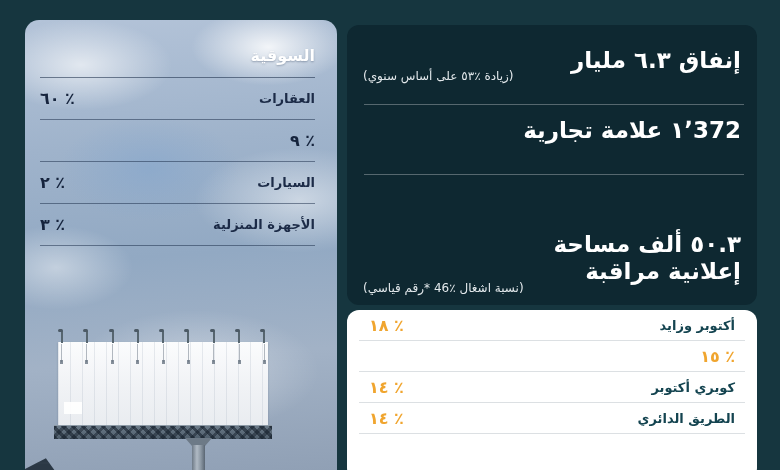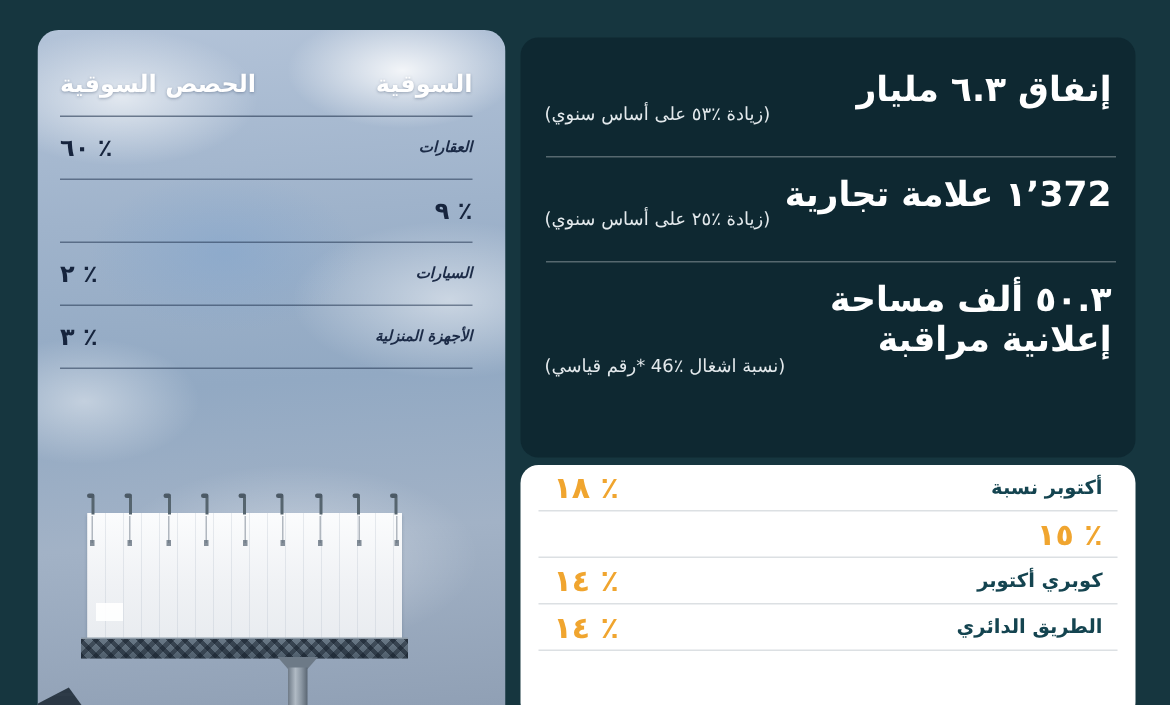--- a/index.html
+++ b/index.html
@@ -45,42 +45,42 @@
     clip-path:polygon(0 42%,58% 12%,100% 70%,100% 100%,0 100%);}
   .bb-corner::after{content:"";position:absolute;left:4px;top:8px;width:26px;height:2px;background:#47556322;}
 
   
   .photo-table{position:absolute;left:0;top:0;right:0;direction:rtl;padding:0 22px 0 15px;}
   .pt-head{display:flex;justify-content:space-between;align-items:flex-end;
     padding:26px 0 12px;border-bottom:1px solid rgba(22,40,68,.55);}
   .pt-head span{color:#ffffff;font-size:16px;font-weight:700;text-shadow:0 1px 2px rgba(30,50,80,.35);}
   .pt-row{display:flex;justify-content:space-between;align-items:center;
     padding:6px 0;border-bottom:1px solid rgba(22,40,68,.5);min-height:29px;}
-  .pt-label{color:#1C2B47;font-size:10px;font-weight:600;white-space:nowrap;font-style:italic;}
+  .pt-label{color:#1C2B47;font-size:13px;font-weight:600;white-space:nowrap;}
   .pt-value{color:#16243D;font-size:16px;font-weight:700;direction:ltr;unicode-bidi:isolate;letter-spacing:1px;}
 
   
   .stat-card{position:absolute;left:347px;top:25px;width:410px;height:280px;box-sizing:border-box;
     background:#0E2831;border-radius:12px;direction:rtl;padding:22px 16px 14px;}
   .stat{display:flex;justify-content:space-between;align-items:flex-end;padding:12px 0 30px;}
   .stat.first{padding-top:0;}
   .stat.last{padding-bottom:0;}
   .stat-title{color:#FFFFFF;font-size:23px;line-height:1.18;font-weight:700;}
-  .stat-title.narrow{max-width:205px;}
+  .stat-title.narrow{max-width:205px;margin-top:44px;}
   .stat-sub{color:#E3E9EC;font-size:12px;font-weight:400;position:relative;top:9px;white-space:nowrap;}
   .card-div{height:1px;background:rgba(255,255,255,.3);margin:0 -3px 0 1px;}
 
   
   .white-panel{position:absolute;left:347px;top:310px;width:410px;height:170px;box-sizing:border-box;
     background:#ffffff;border-radius:12px;direction:rtl;padding:0 12px;}
   .wp-title{color:#F2A93B;font-size:14.5px;font-weight:700;padding:10px 10px 10px;border-bottom:1px solid #d7dcdf;}
   .wp-row{display:flex;justify-content:space-between;align-items:center;height:30px;
     padding:0 10px;border-bottom:1px solid #dce0e3;}
   .wp-label{color:#144450;font-size:13px;font-weight:700;}
-  .wp-value{color:#F0A52F;font-size:20px;font-weight:700;direction:ltr;unicode-bidi:isolate;letter-spacing:1px;}
+  .wp-value{color:#F0A52F;font-size:16px;font-weight:700;direction:ltr;unicode-bidi:isolate;letter-spacing:1px;}
 </style>
 </head>
 <body>
 
 <div class="page">
 
   <section class="photo">
     <div class="bb-face"></div>
     <div class="bb-patch"></div>
     <div class="bb-lamps">
@@ -106,21 +106,20 @@
         <span></span>
     </div>
     <div class="bb-truss"></div>
     <div class="bb-flare"></div>
     <div class="bb-pole"></div>
     <div class="bb-corner"></div>
 
     <div class="photo-table">
       <div class="pt-head">
         <span>السوقية</span>
-        <span>الحصص السوقية</span>
       </div>
       <div class="pt-row">
         <span class="pt-label">العقارات</span>
         <span class="pt-value" dir="ltr">٦٠ ٪</span>
       </div>
       <div class="pt-row">
         <span class="pt-value" dir="ltr">٩ ٪</span>
       </div>
       <div class="pt-row">
         <span class="pt-label">السيارات</span>
@@ -134,32 +133,31 @@
   </section>
 
   <section class="stat-card">
     <div class="stat first">
       <div class="stat-title">إنفاق ٦.٣ مليار</div>
       <div class="stat-sub">(زيادة ٪٥٣ على أساس سنوي)</div>
     </div>
     <div class="card-div"></div>
     <div class="stat">
       <div class="stat-title">١٬372 علامة تجارية</div>
-      <div class="stat-sub">(زيادة ٪٢٥ على أساس سنوي)</div>
     </div>
     <div class="card-div"></div>
     <div class="stat last">
       <div class="stat-title narrow">٥٠.٣ ألف مساحة إعلانية مراقبة</div>
       <div class="stat-sub">(نسبة اشغال ٪46 *رقم قياسي)</div>
     </div>
   </section>
 
   <section class="white-panel">
     <div class="wp-row">
-      <span class="wp-label">أكتوبر نسبة</span>
+      <span class="wp-label">أكتوبر وزايد</span>
       <span class="wp-value" dir="ltr">١٨ ٪</span>
     </div>
     <div class="wp-row">
       <span class="wp-value" dir="ltr">١٥ ٪</span>
     </div>
     <div class="wp-row">
       <span class="wp-label">كوبري أكتوبر</span>
       <span class="wp-value" dir="ltr">١٤ ٪</span>
     </div>
     <div class="wp-row">

